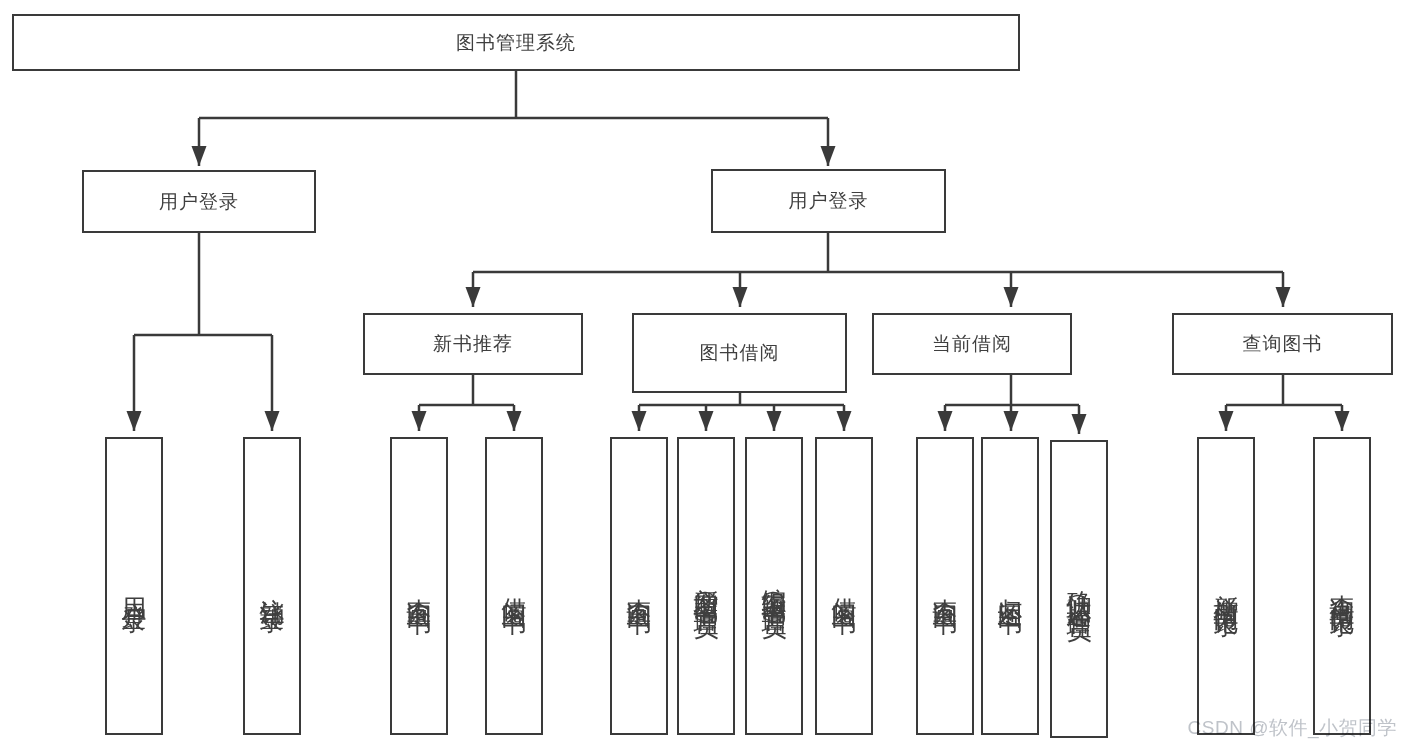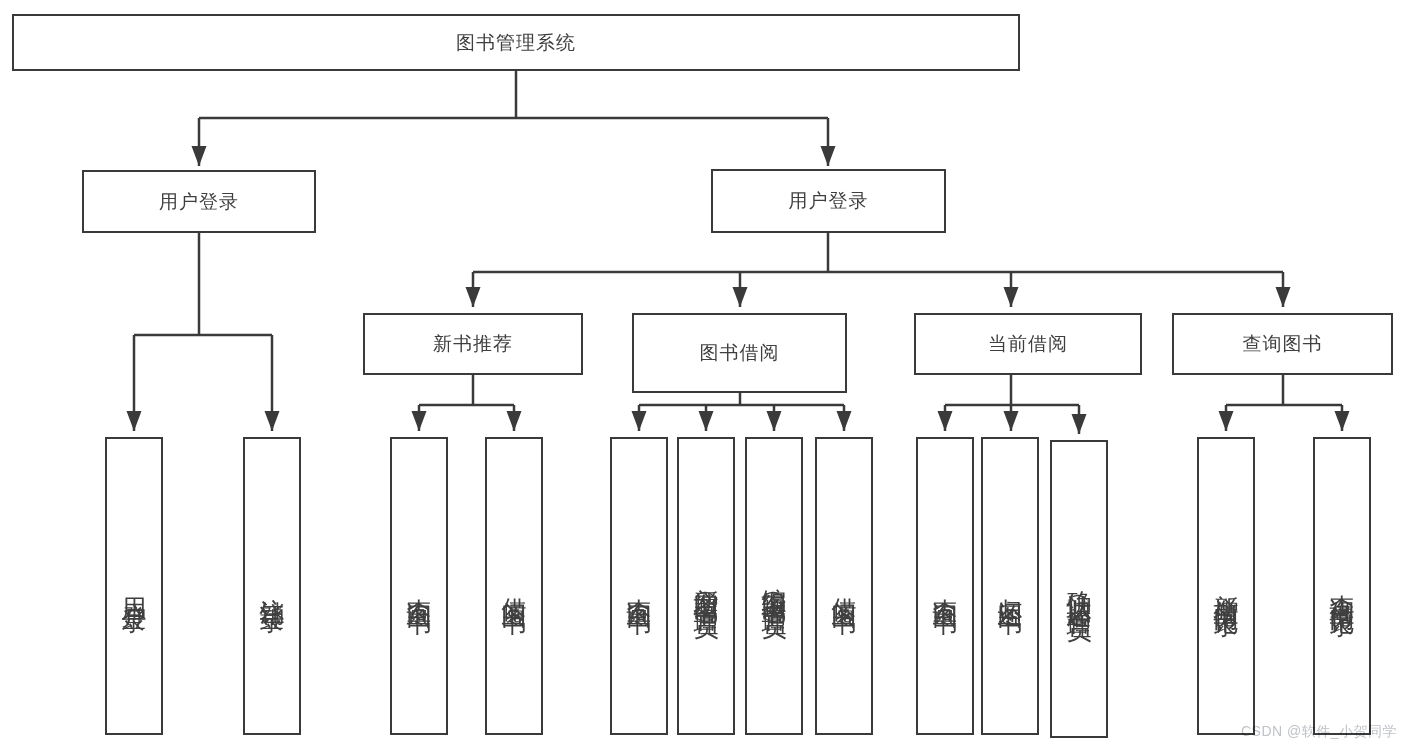--- a/index.html
+++ b/index.html
@@ -26,21 +26,21 @@
     font-size:25px;
     letter-spacing:4px;
     line-height:1;
     width:58px;height:298px;
     top:437px;
   }
   .watermark{
     position:absolute;
     right:8px;bottom:6px;
     color:#bfc3c9;
-    font-size:14px;
+    font-size:19px;
     letter-spacing:0.5px;
     mix-blend-mode:multiply;
     white-space:nowrap;
     z-index:10;
   }
 </style>
 </head>
 <body>
 
 <div class="canvas">
@@ -95,21 +95,21 @@
     </g>
   </svg>
 
   <div class="box hbox" style="left:12px;top:14px;width:1008px;height:57px">图书管理系统</div>
 
   <div class="box hbox" style="left:82px;top:170px;width:234px;height:63px">用户登录</div>
   <div class="box hbox" style="left:711px;top:169px;width:235px;height:64px">用户登录</div>
 
   <div class="box hbox" style="left:363px;top:313px;width:220px;height:62px">新书推荐</div>
   <div class="box hbox" style="left:632px;top:313px;width:215px;height:80px">图书借阅</div>
-  <div class="box hbox" style="left:914px;top:313px;width:228px;height:62px">当前借阅</div>
+  <div class="box hbox" style="left:872px;top:313px;width:200px;height:62px">当前借阅</div>
   <div class="box hbox" style="left:1172px;top:313px;width:221px;height:62px">查询图书</div>
 
   <div class="box vbox" style="left:105px">用户登录</div>
   <div class="box vbox" style="left:243px">注销登录</div>
 
   <div class="box vbox" style="left:390px">查询图书</div>
   <div class="box vbox" style="left:485px">借阅图书</div>
 
   <div class="box vbox" style="left:610px">查询图书</div>
   <div class="box vbox" style="left:677px">新增图书（管理员）</div>

